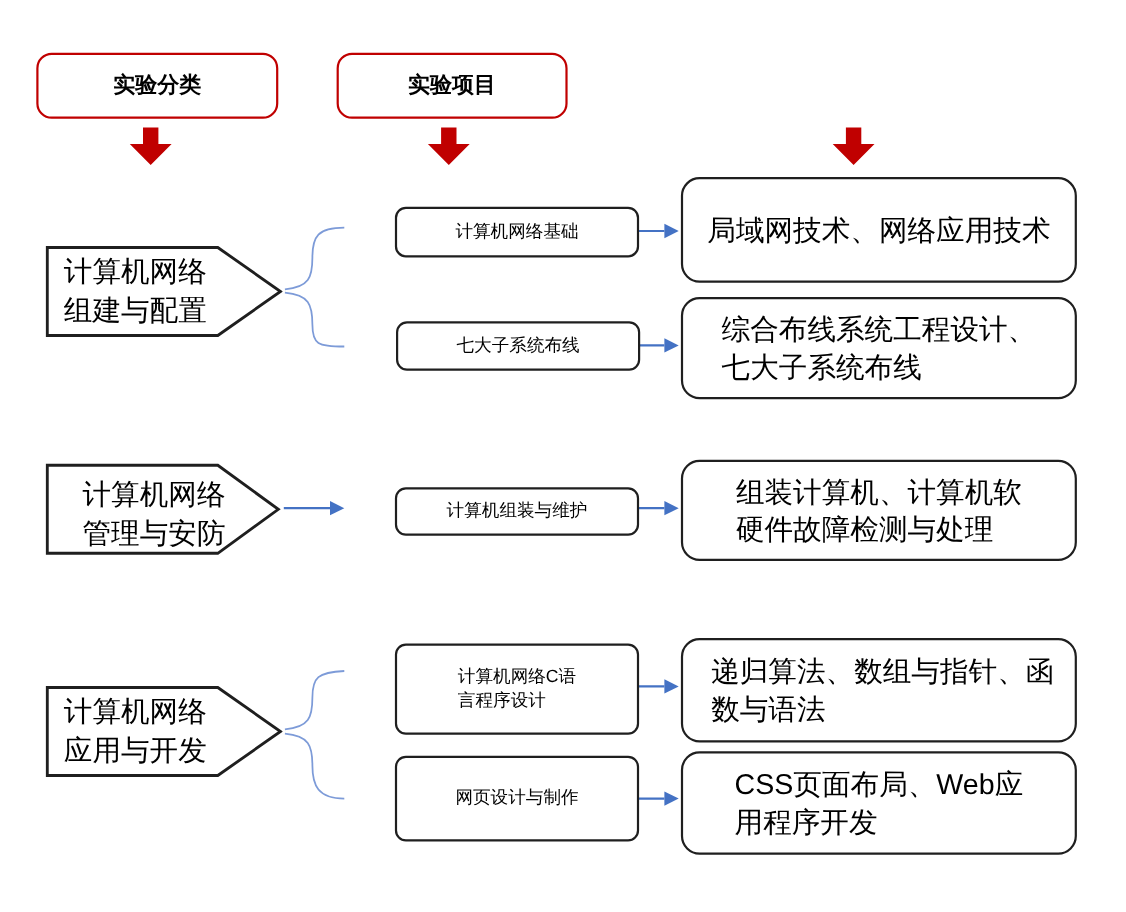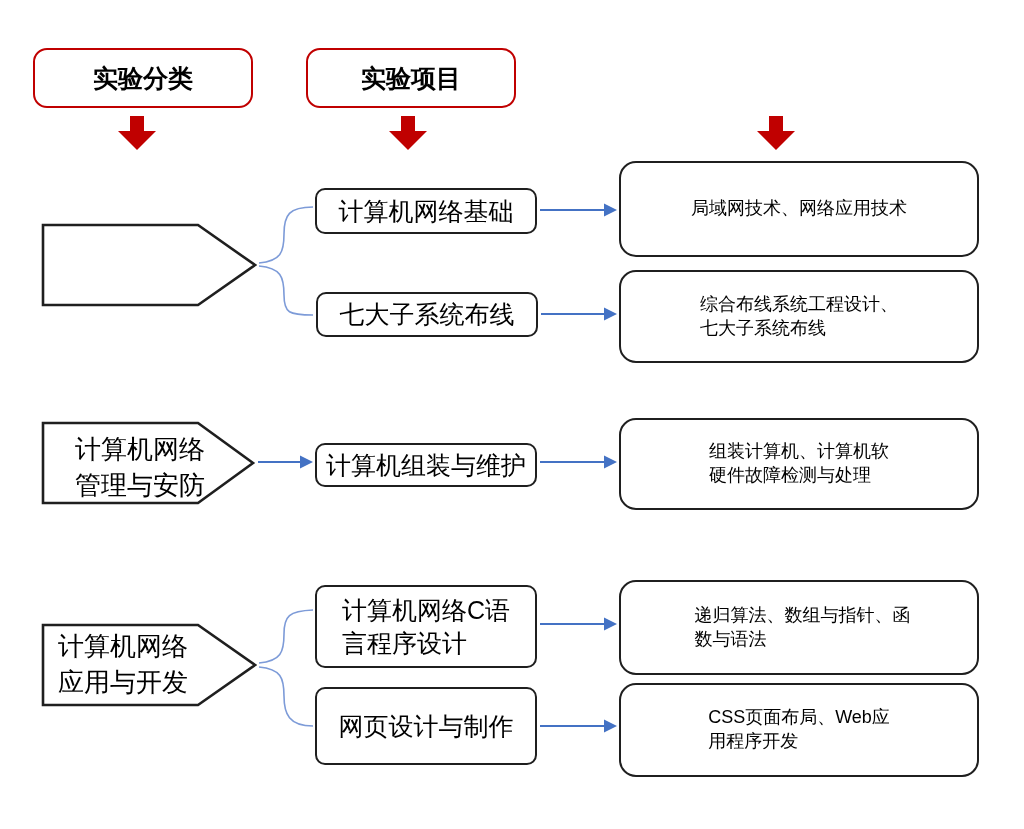--- a/index.html
+++ b/index.html
@@ -12,29 +12,29 @@
   html,body{margin:0;padding:0;background:#ffffff;}
   .canvas{
     position:relative;width:1024px;height:829px;background:#ffffff;overflow:hidden;
     font-family:"Liberation Sans",sans-serif;color:#000;
   }
   .overlay{position:absolute;left:0;top:0;pointer-events:none;}
   .box{
     position:absolute;box-sizing:border-box;background:#fff;
     border:2.5px solid var(--ink);
     display:flex;align-items:center;justify-content:center;
-    font-size:18px;line-height:1.32;
+    font-size:26px;line-height:1.32;
   }
   .box .txt{white-space:pre-line;text-align:left;}
   .center .txt{text-align:center;}
   .hdr{
     border:2.5px solid var(--red);border-radius:14px;
-    font-weight:bold;font-size:25px;
+    font-weight:bold;font-size:20px;
   }
-  .mid{border-radius:10px;font-size:25px;}
+  .mid{border-radius:10px;font-size:16px;margin-left:44px;}
   .rbx{border-radius:17px;padding:0 14px;}
   .cat{
     position:absolute;display:flex;align-items:center;justify-content:center;
     font-size:26px;line-height:1.38;
   }
   .brace{stroke:var(--brace);stroke-width:1.6;fill:none;}
   .conn{stroke:var(--blue);stroke-width:2;fill:none;}
   .tri{fill:var(--blue);stroke:none;}
   .redarrow{fill:var(--red);stroke:none;}
   .pent{fill:#fff;stroke:var(--ink);stroke-width:2.6;stroke-linejoin:miter;}
@@ -78,20 +78,24 @@
   <div class="box hdr center" style="left:33px;top:48px;width:220px;height:60px;">
     <span class="txt">实验分类</span>
   </div>
   <div class="box hdr center" style="left:306px;top:48px;width:210px;height:60px;">
     <span class="txt">实验项目</span>
   </div>
 
   <svg class="overlay" style="left:41px;top:223px;" width="216" height="84">
     <polygon class="pent" points="2,2 157,2 214,42 157,82 2,82"></polygon>
   </svg>
+  <div class="cat center" style="left:43px;top:225px;width:160px;height:80px;">
+    <span class="txt">计算机网络
+组建与配置</span>
+  </div>
 
   <svg class="overlay" style="left:41px;top:421px;" width="216" height="84">
     <polygon class="pent" points="2,2 157,2 212,42 157,82 2,82"></polygon>
   </svg>
   <div class="cat center" style="left:27px;top:423px;width:160px;height:89px;padding-left:33px;">
     <span class="txt">计算机网络
 管理与安防</span>
   </div>
 
   <svg class="overlay" style="left:41px;top:623px;" width="216" height="84">

